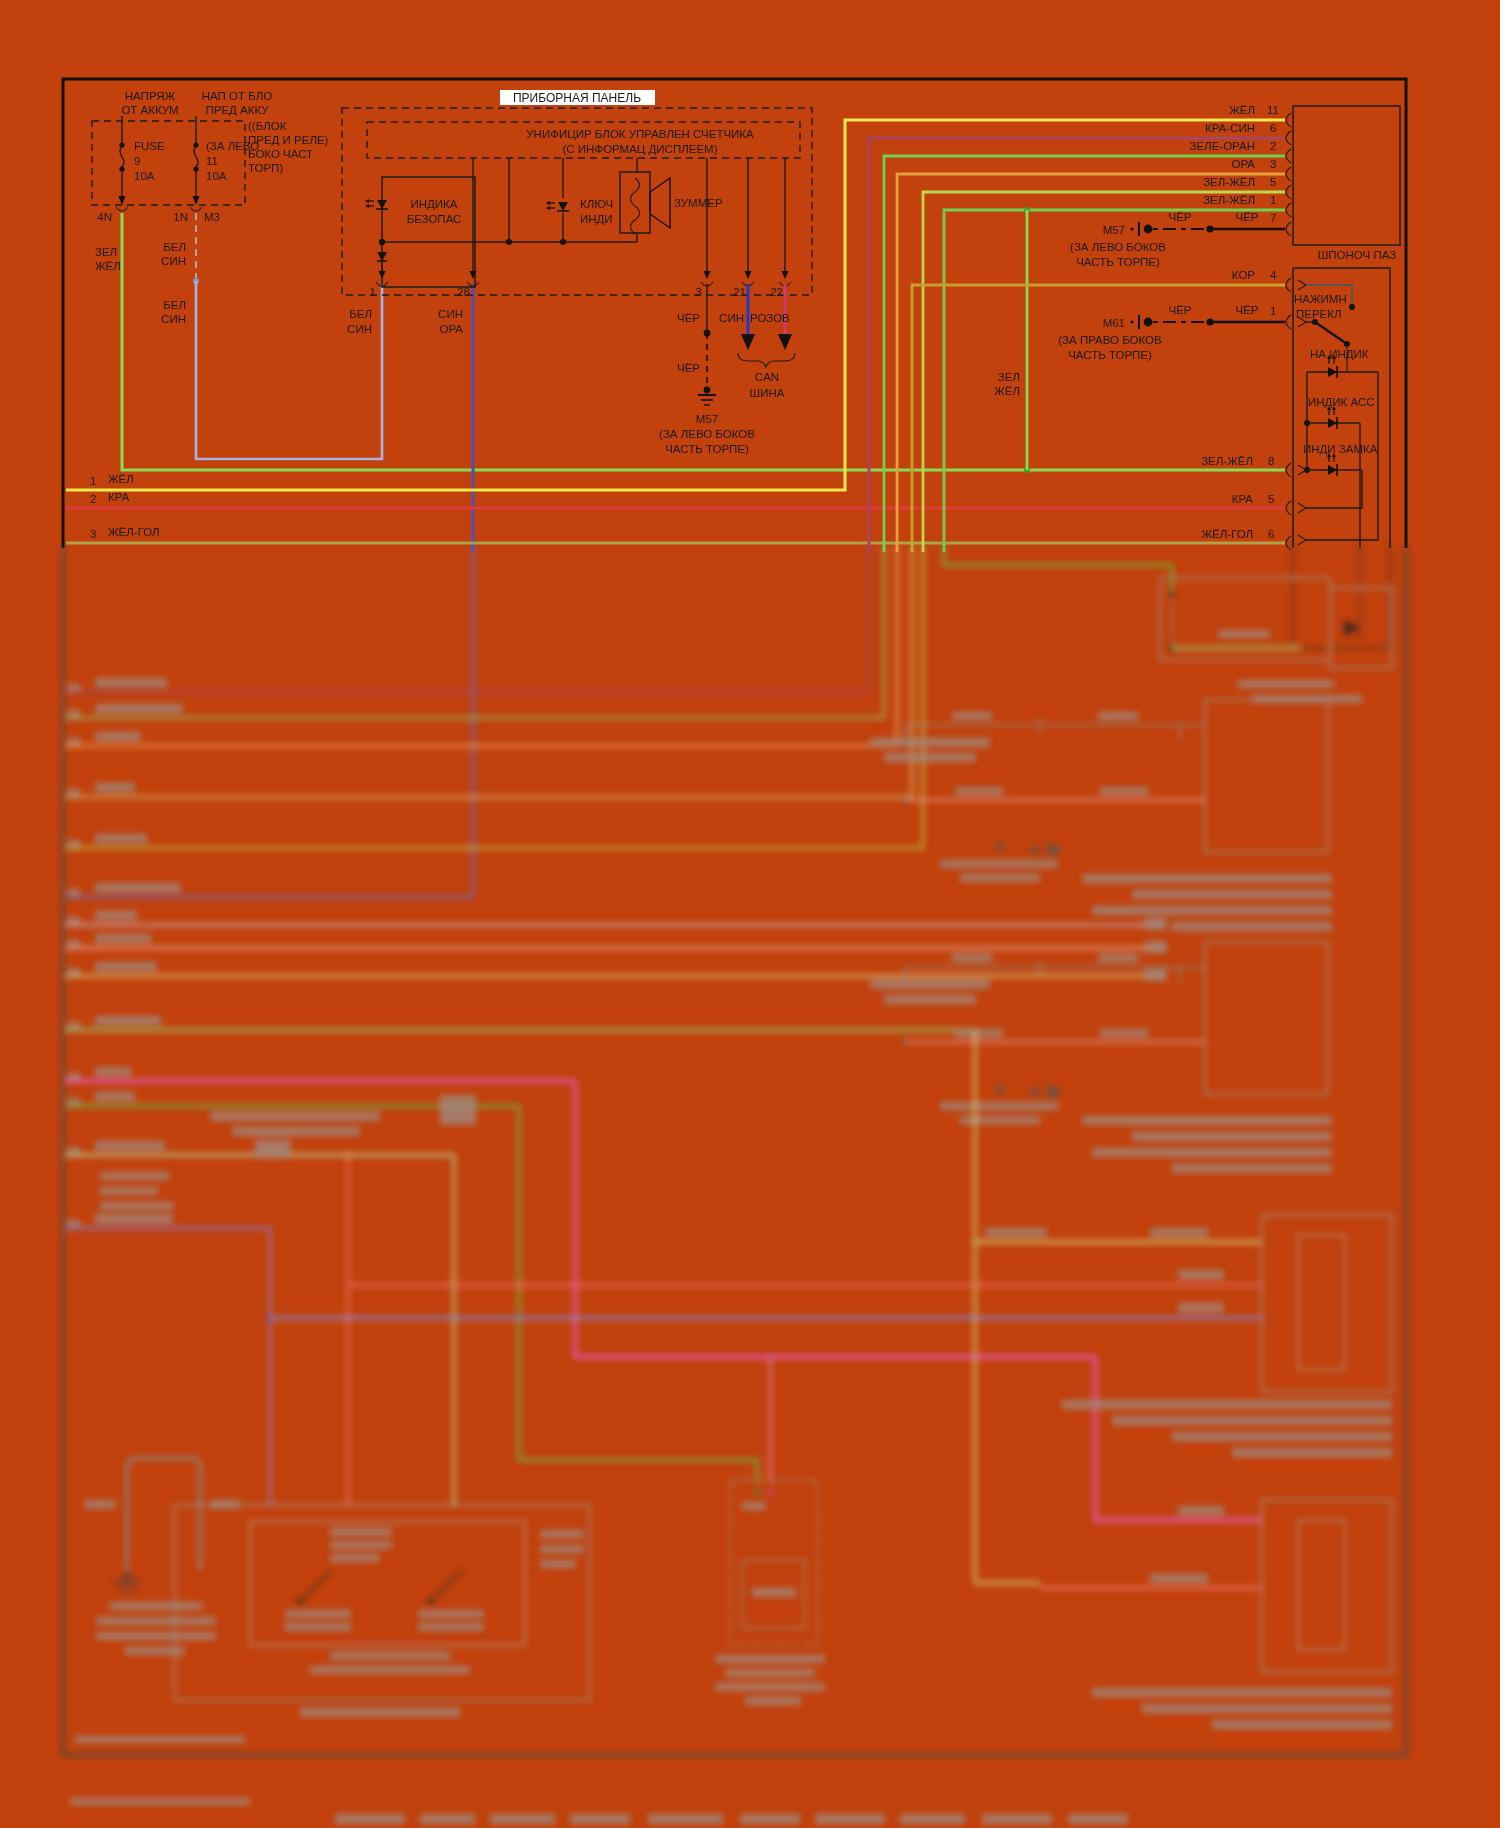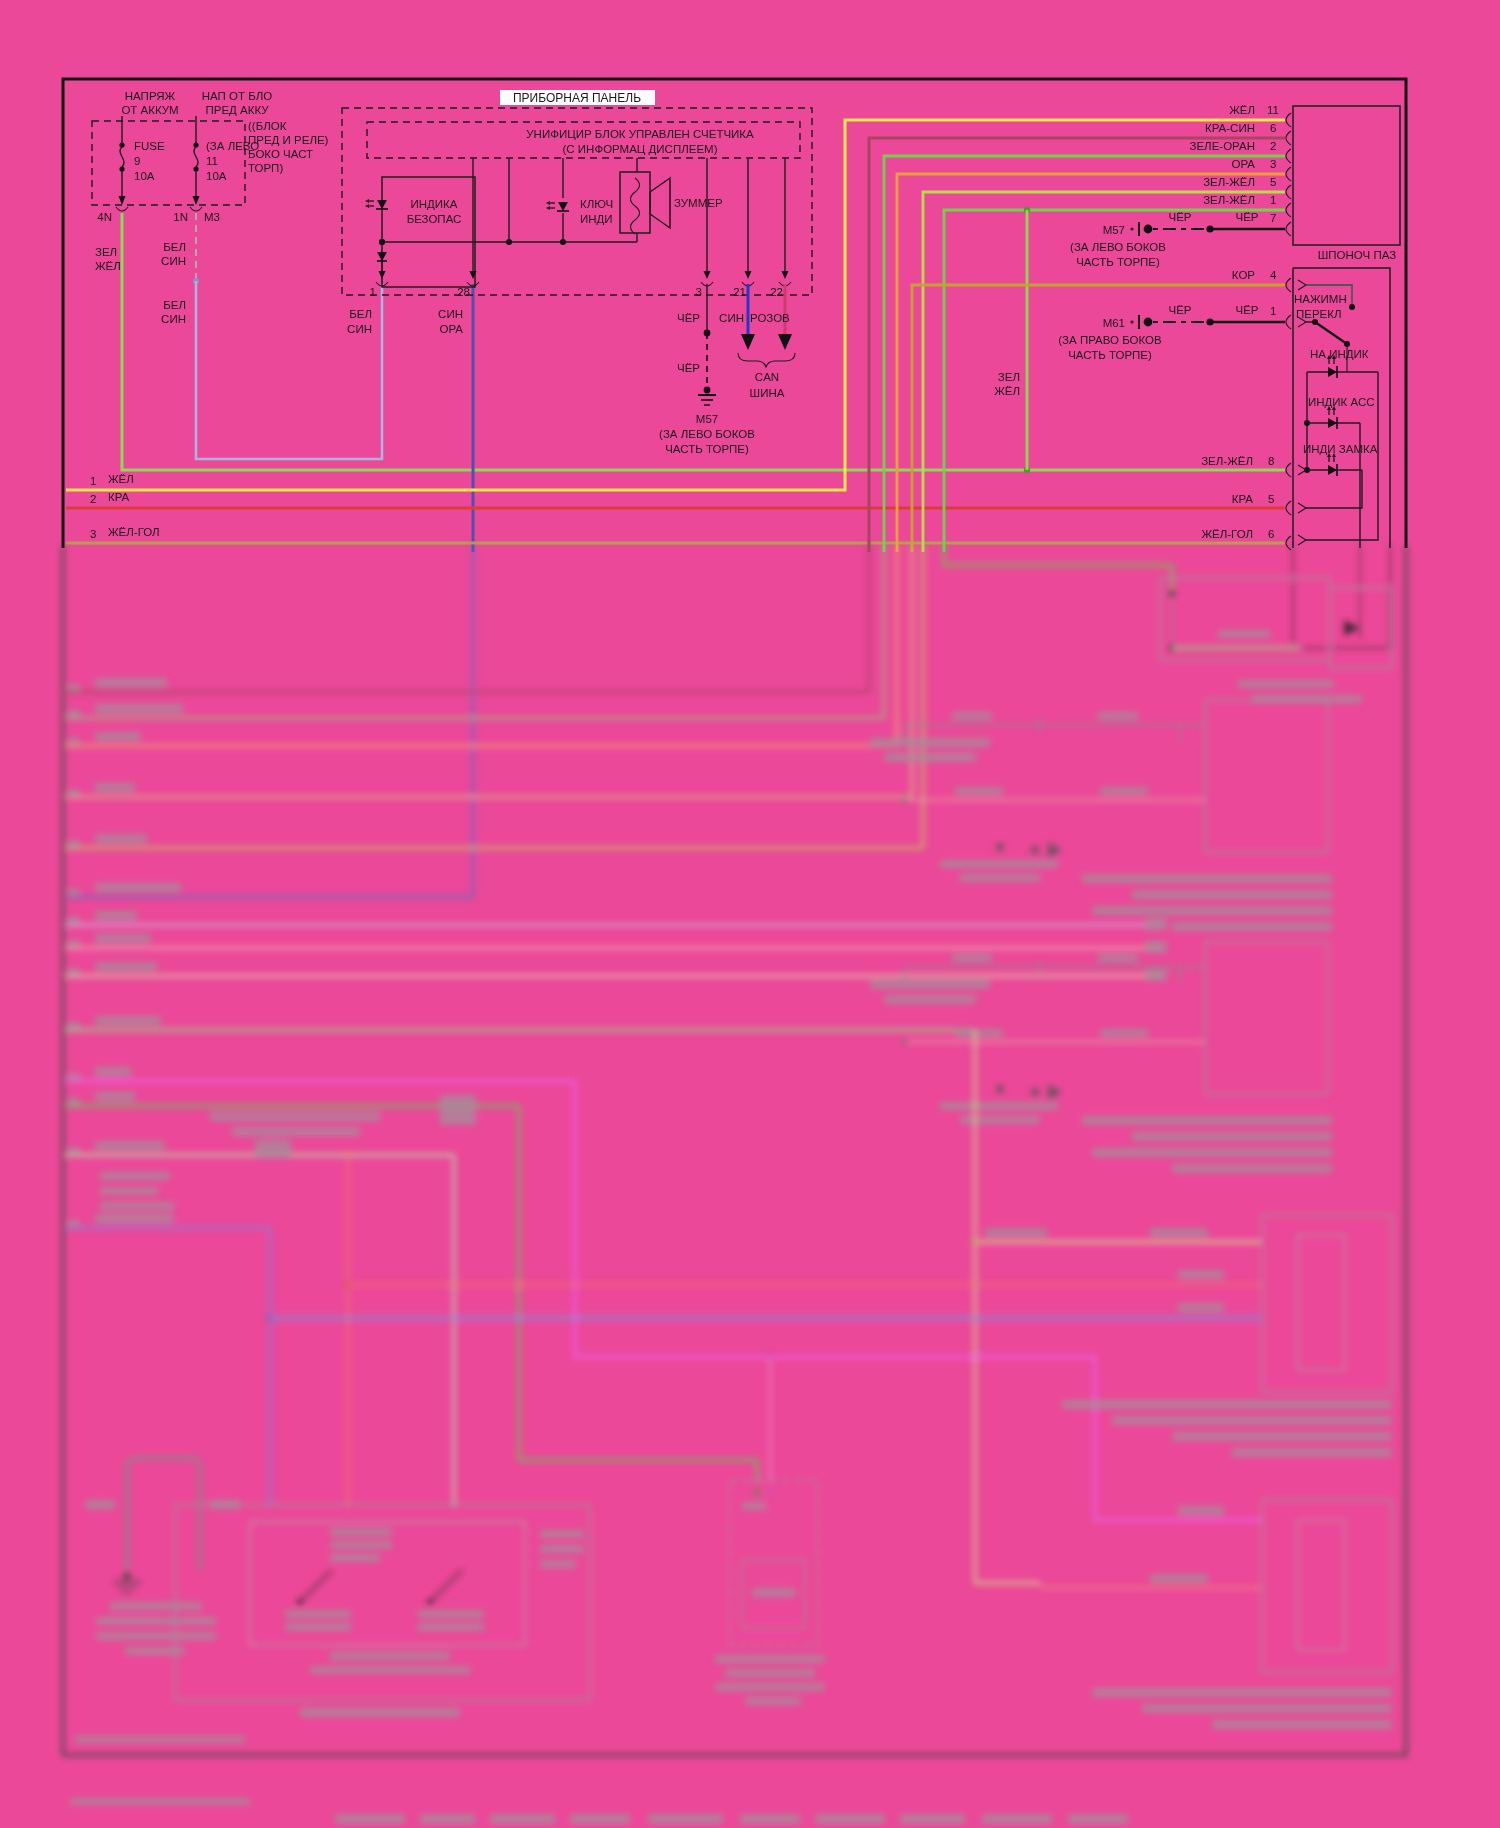--- a/index.html
+++ b/index.html
@@ -1,16 +1,16 @@
 <!DOCTYPE html>
 <html><head>
 <meta charset="utf-8">
 <style>
   html,body{margin:0;padding:0;background:#fff;}
-  .page{position:relative;width:1500px;height:1828px;background:#ec4899;overflow:hidden;}
+  .page{position:relative;width:1500px;height:1828px;background:#c2410c;overflow:hidden;}
   svg{display:block;}
   text{font-family:"Liberation Sans","DejaVu Sans",sans-serif;font-size:11.5px;fill:#1a1a1a;}
   .tc{text-anchor:middle;}
   .tr{text-anchor:end;}
   .ttl{font-size:12px;}
   .ln{stroke:#1c1c1c;stroke-width:1.4;fill:none;}
   .thin{stroke:#1c1c1c;stroke-width:1.1;fill:none;}
   .dash{stroke:#1c1c1c;stroke-width:1.4;fill:none;stroke-dasharray:7,5;}
   .bx{stroke:#1c1c1c;stroke-width:1.5;fill:none;}
   .bb{fill:#999;opacity:.8;}

